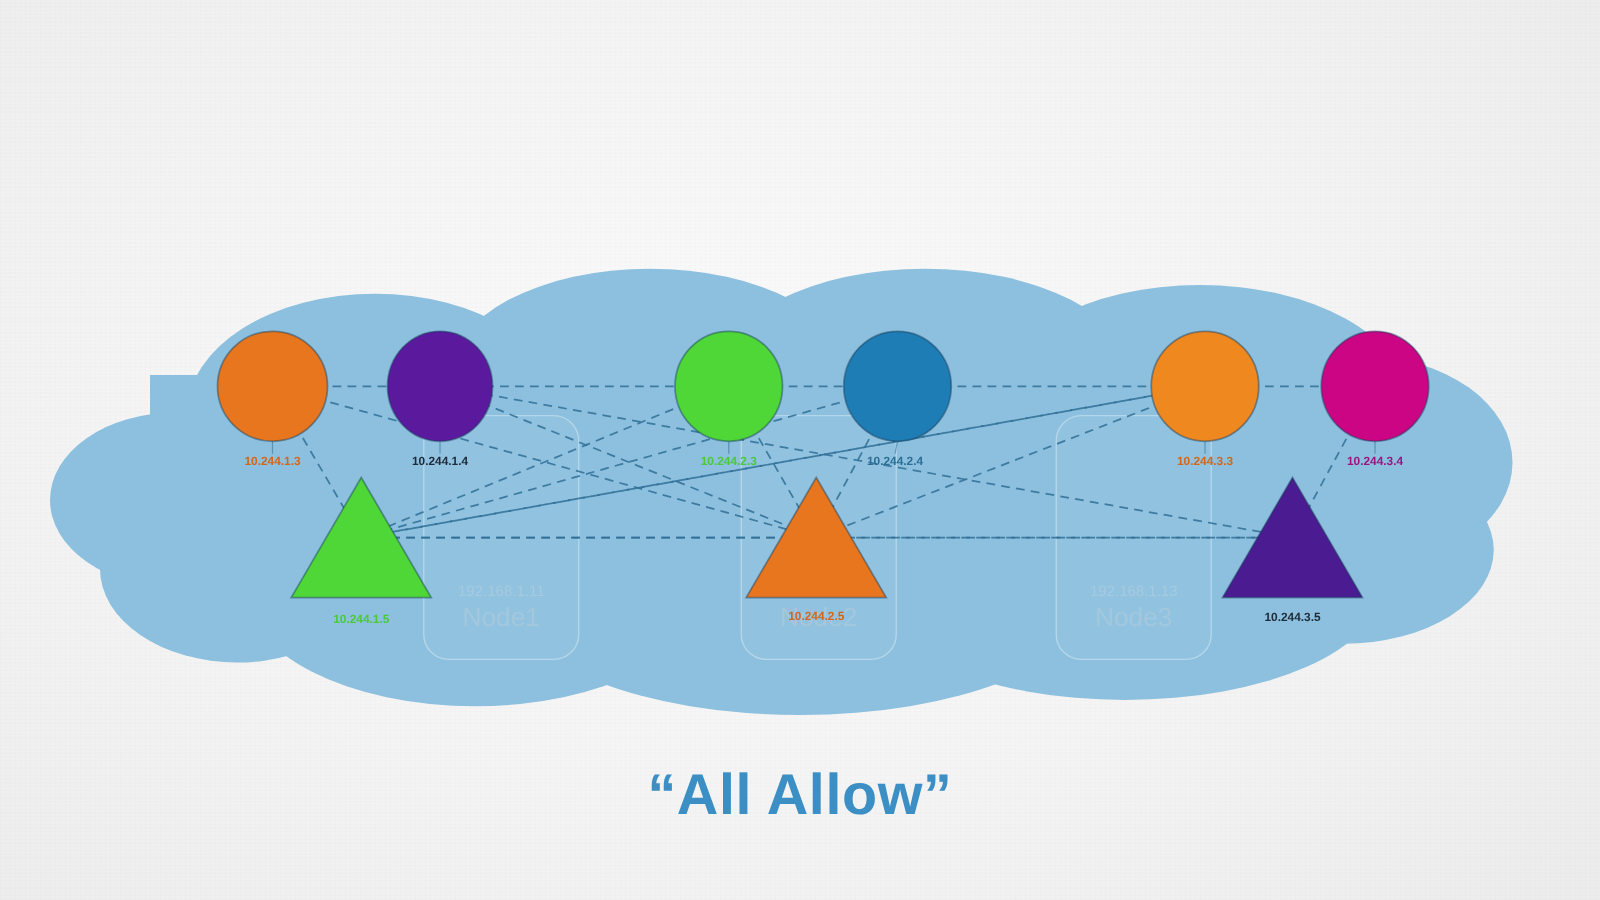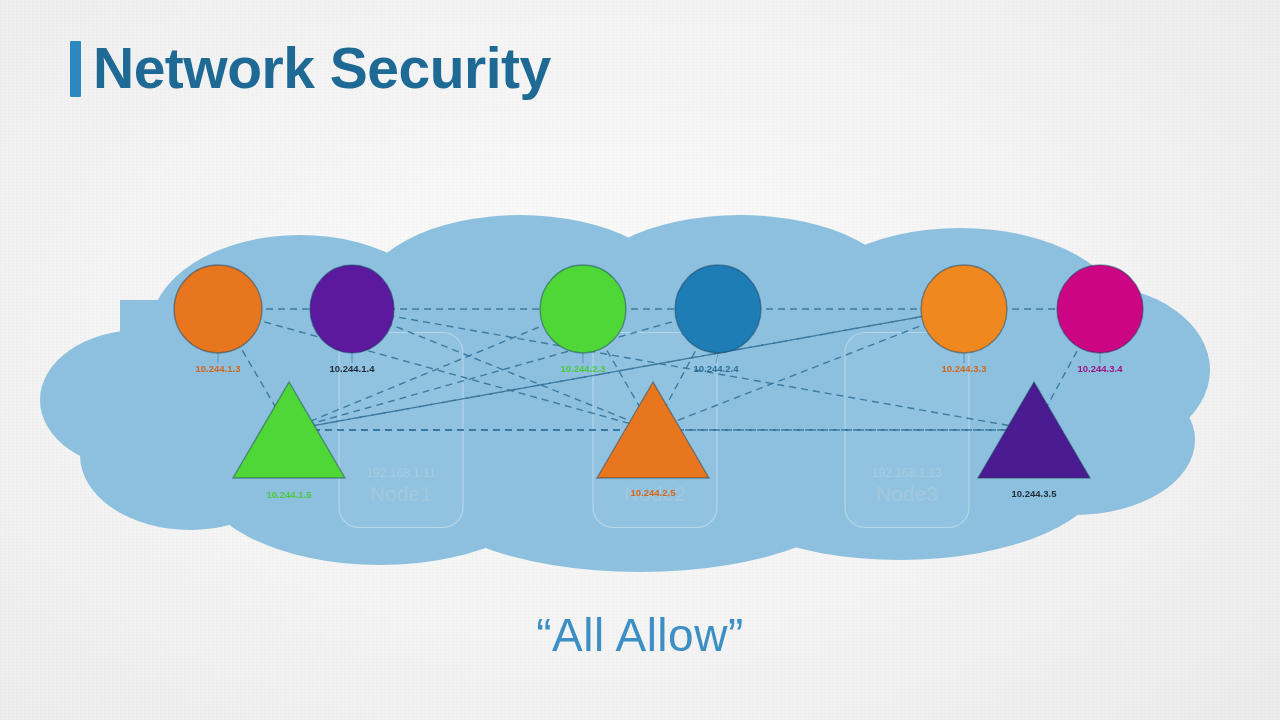--- a/index.html
+++ b/index.html
@@ -31,21 +31,21 @@
     width:11px;height:56px;background:#2b89c0;border-radius:1px;
   }
   #title-text{
     font-size:57px;font-weight:700;color:#1e6a95;letter-spacing:-0.5px;line-height:1;
     white-space:nowrap;
   }
 
   
   #caption{
     position:absolute;left:0;right:0;top:608px;text-align:center;
-    font-size:46px;color:#3b8fc4;font-weight:400;letter-spacing:.5px;
+    font-size:46px;color:#3b8fc4;font-weight:700;letter-spacing:.5px;
   }
 
   
   #stage{position:absolute;left:0;top:0;width:1280px;height:720px;}
   svg{position:absolute;left:0;top:0;}
   #cloud-layer{z-index:1;}
   #edge-layer{z-index:3;}
   #node-box-layer{z-index:2;}
   #shape-layer{z-index:4;}
   #label-layer{z-index:5;}
@@ -53,24 +53,20 @@
   .ip-label{font-size:9.5px;font-weight:700;font-family:"Liberation Sans",sans-serif;}
   .node-ip{font-size:12px;fill:#a6cbe0;font-family:"Liberation Sans",sans-serif;}
   .node-name{font-size:21px;fill:#a3c8de;font-family:"Liberation Sans",sans-serif;}
 </style>
 </head>
 <body>
 
 <div id="slide">
   <div id="noise"></div>
 
-  <div id="title-row">
-    <div id="title-bar"></div>
-    <div id="title-text">Network Security</div>
-  </div>
 
   <div id="stage">
 
     <svg id="cloud-layer" width="1280" height="720">
       <g>
         <ellipse cx="300" cy="330" rx="150" ry="95" fill="#8dc0de"></ellipse>
         <ellipse cx="520" cy="300" rx="160" ry="85" fill="#8dc0de"></ellipse>
         <ellipse cx="740" cy="300" rx="165" ry="85" fill="#8dc0de"></ellipse>
         <ellipse cx="960" cy="320" rx="165" ry="92" fill="#8dc0de"></ellipse>
         <ellipse cx="1090" cy="370" rx="120" ry="85" fill="#8dc0de"></ellipse>

